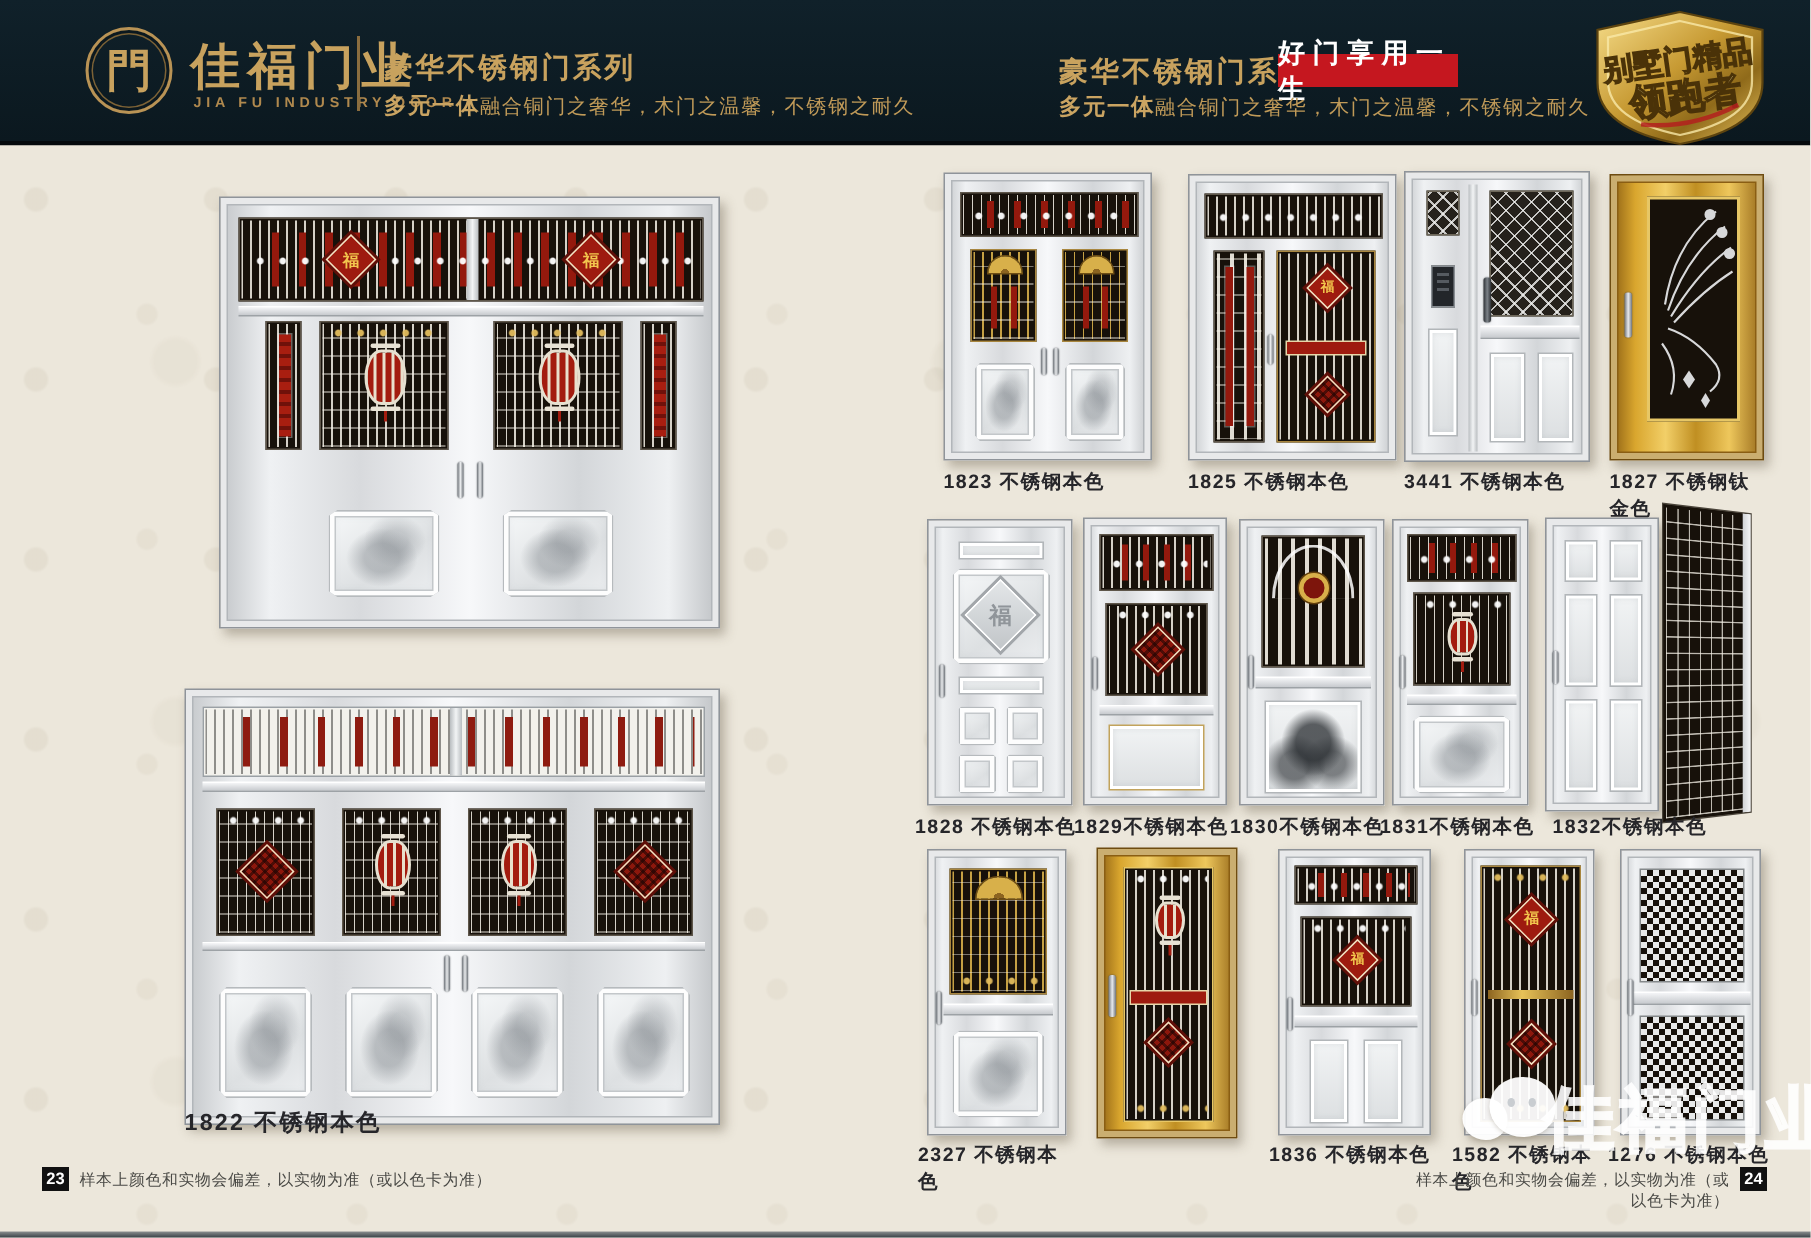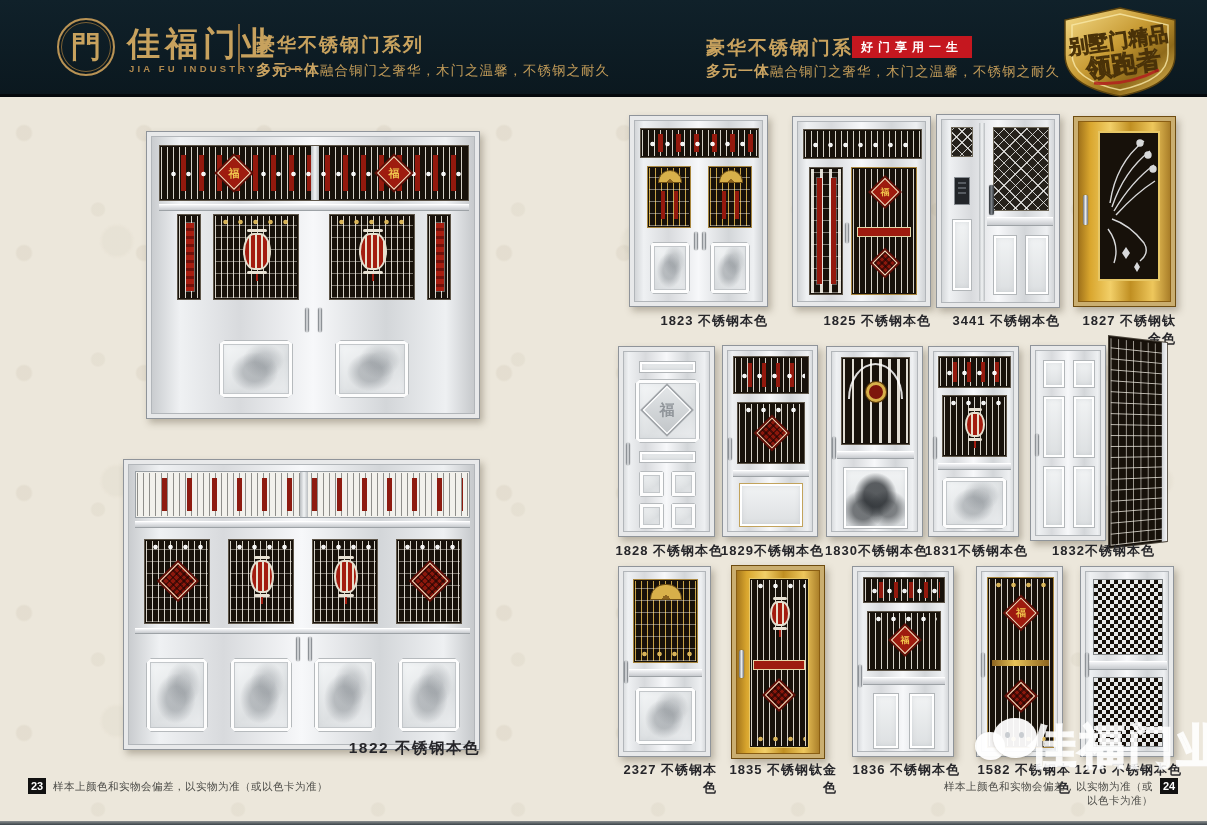--- a/index.html
+++ b/index.html
@@ -12,21 +12,21 @@
   .logo-circle { position:absolute; left:57px; top:18px; width:58px; height:58px; border:2px solid #b99355;
     border-radius:50%; display:flex; align-items:center; justify-content:center; box-shadow:inset 0 0 0 2px #0b181f, inset 0 0 0 3px #7c6236; }
   .logo-circle span { color:#c8a25e; font-size:30px; font-weight:bold; font-family:"DejaVu Serif", serif; }
   .brand-cn { position:absolute; left:127px; top:22px; color:#c8a25e; font-size:33px; font-weight:bold; letter-spacing:5px; font-family:"DejaVu Serif", serif; }
   .brand-en { position:absolute; left:129px; top:63px; color:#b0894e; font-size:9.5px; letter-spacing:3.2px; font-weight:bold; }
   .hdr-divider { position:absolute; left:238px; top:24px; width:2px; height:50px; background:#8a6d3f; }
   .series-title { position:absolute; color:#c8a25e; font-size:19px; font-weight:bold; letter-spacing:2px; }
   .series-sub { position:absolute; color:#c09a58; font-size:13.5px; letter-spacing:1px; }
   .series-sub b { font-size:15px; color:#caa462; }
   .red-badge { position:absolute; left:852px; top:36px; width:120px; height:22px; background:#c5171f;
-    color:#fff; font-size:12px; font-weight:bold; letter-spacing:5px; display:flex; align-items:center; justify-content:center; }
+    color:#fff; font-size:18px; font-weight:bold; letter-spacing:5px; display:flex; align-items:center; justify-content:center; }
   .shield-wrap { position:absolute; left:1056px; top:5px; width:128px; height:94px; }
 
   
   .page-bg { position:absolute; left:0; top:97px; width:1207px; height:728px;
     background-color:#ece7db;
     background-image:
       radial-gradient(circle at 20% 30%, rgba(178,166,142,.14) 0 7px, transparent 9px),
       radial-gradient(circle at 70% 75%, rgba(178,166,142,.11) 0 6px, transparent 8px),
       radial-gradient(circle at 45% 60%, rgba(178,166,142,.08) 0 14px, transparent 18px);
     background-size:120px 120px, 140px 150px, 260px 240px; }
@@ -86,21 +86,21 @@
     box-shadow:0 0 0 1px #6e4e14; }
   .intercom { position:absolute; background:#23262a; border:1px solid #888d92; }
   .intercom i { position:absolute; inset:3px 3px 40% 3px; display:block; background:repeating-linear-gradient(0deg,#565b61 0 2px,#23262a 2px 5px); }
   .screen { position:absolute; background:#17110a; border:1px solid #4a443a; transform:perspective(520px) rotateY(30deg); transform-origin:left center; overflow:hidden; }
   .screen i.gridl { position:absolute; inset:2px; display:block;
     background:repeating-linear-gradient(90deg,rgba(244,240,230,.75) 0 1px,transparent 1px 9px),
                repeating-linear-gradient(0deg,rgba(244,240,230,.75) 0 1px,transparent 1px 11px); }
   .screen i.edge { position:absolute; right:0; top:0; bottom:0; width:7px; display:block; background:linear-gradient(90deg,#cfd2d5,#f5f6f7); }
   .goldband { position:absolute; background:linear-gradient(90deg,#8c6420,#e7c258 40%,#8c6420); }
 
-  .door-label { position:absolute; text-align:right; font-weight:bold; color:#26262a; letter-spacing:1px; font-size:13px; }
+  .door-label { position:absolute; text-align:left; font-weight:bold; color:#26262a; letter-spacing:1px; font-size:13px; }
   .door-label-lg { font-size:15.5px; letter-spacing:1.5px; }
 
   
   .page-num { position:absolute; width:18px; height:16px; background:#111; color:#fff; font-size:11px; font-weight:bold;
     display:flex; align-items:center; justify-content:center; }
   .disclaimer { position:absolute; font-size:10.5px; color:#4a4a46; letter-spacing:.5px; }
 
   
   .watermark { position:absolute; left:975px; top:708px; width:225px; height:88px; z-index:30; }
   .wm-bubble { position:absolute; background:rgba(255,255,255,.95); border-radius:50% 50% 48% 52%; box-shadow:0 1px 3px rgba(120,110,90,.3); }
@@ -456,21 +456,20 @@
           <i class="bod"></i>
           <i class="cap"></i>
           <i class="tas"></i>
         </div>
       <i style="position:absolute; left:4px; right:4px; top:82px; height:8px; background:#9e1b0f; box-shadow:0 0 0 1px #e6d6a8; display:block;"></i>
       <div class="dia dia-knot" style="left:19px; top:106px; width:20px; height:20px;"></div>
       <i class="dots dots-gold" style="left:3px; right:3px; bottom:4px;"></i>
     </div>
     <i class="hdl" style="left:7px; top:84px; height:28px; width:5px;"></i>
   </div>
-  <div class="door-label" style="left:722px; top:761px; width:115px;">1835 不锈钢钛金色</div>
 
   <div class="door" style="left:852px; top:566px; width:102px; height:191px;">
     <div class="gr" style="left:10px; top:10px; width:82px; height:26px;">
       <i class="vl"></i>
       <i class="rb" style="left:4px; right:4px; top:4px; bottom:4px; background:repeating-linear-gradient(90deg,transparent 0 11px,#94190d 11px 15px);"></i>
       <i class="dots" style="left:3px; right:3px; top:9px;"></i>
     </div>
     <div class="gr" style="left:14px; top:44px; width:74px; height:60px;">
       <i class="vl"></i>
       <i class="dots" style="left:3px; right:3px; top:3px;"></i>

